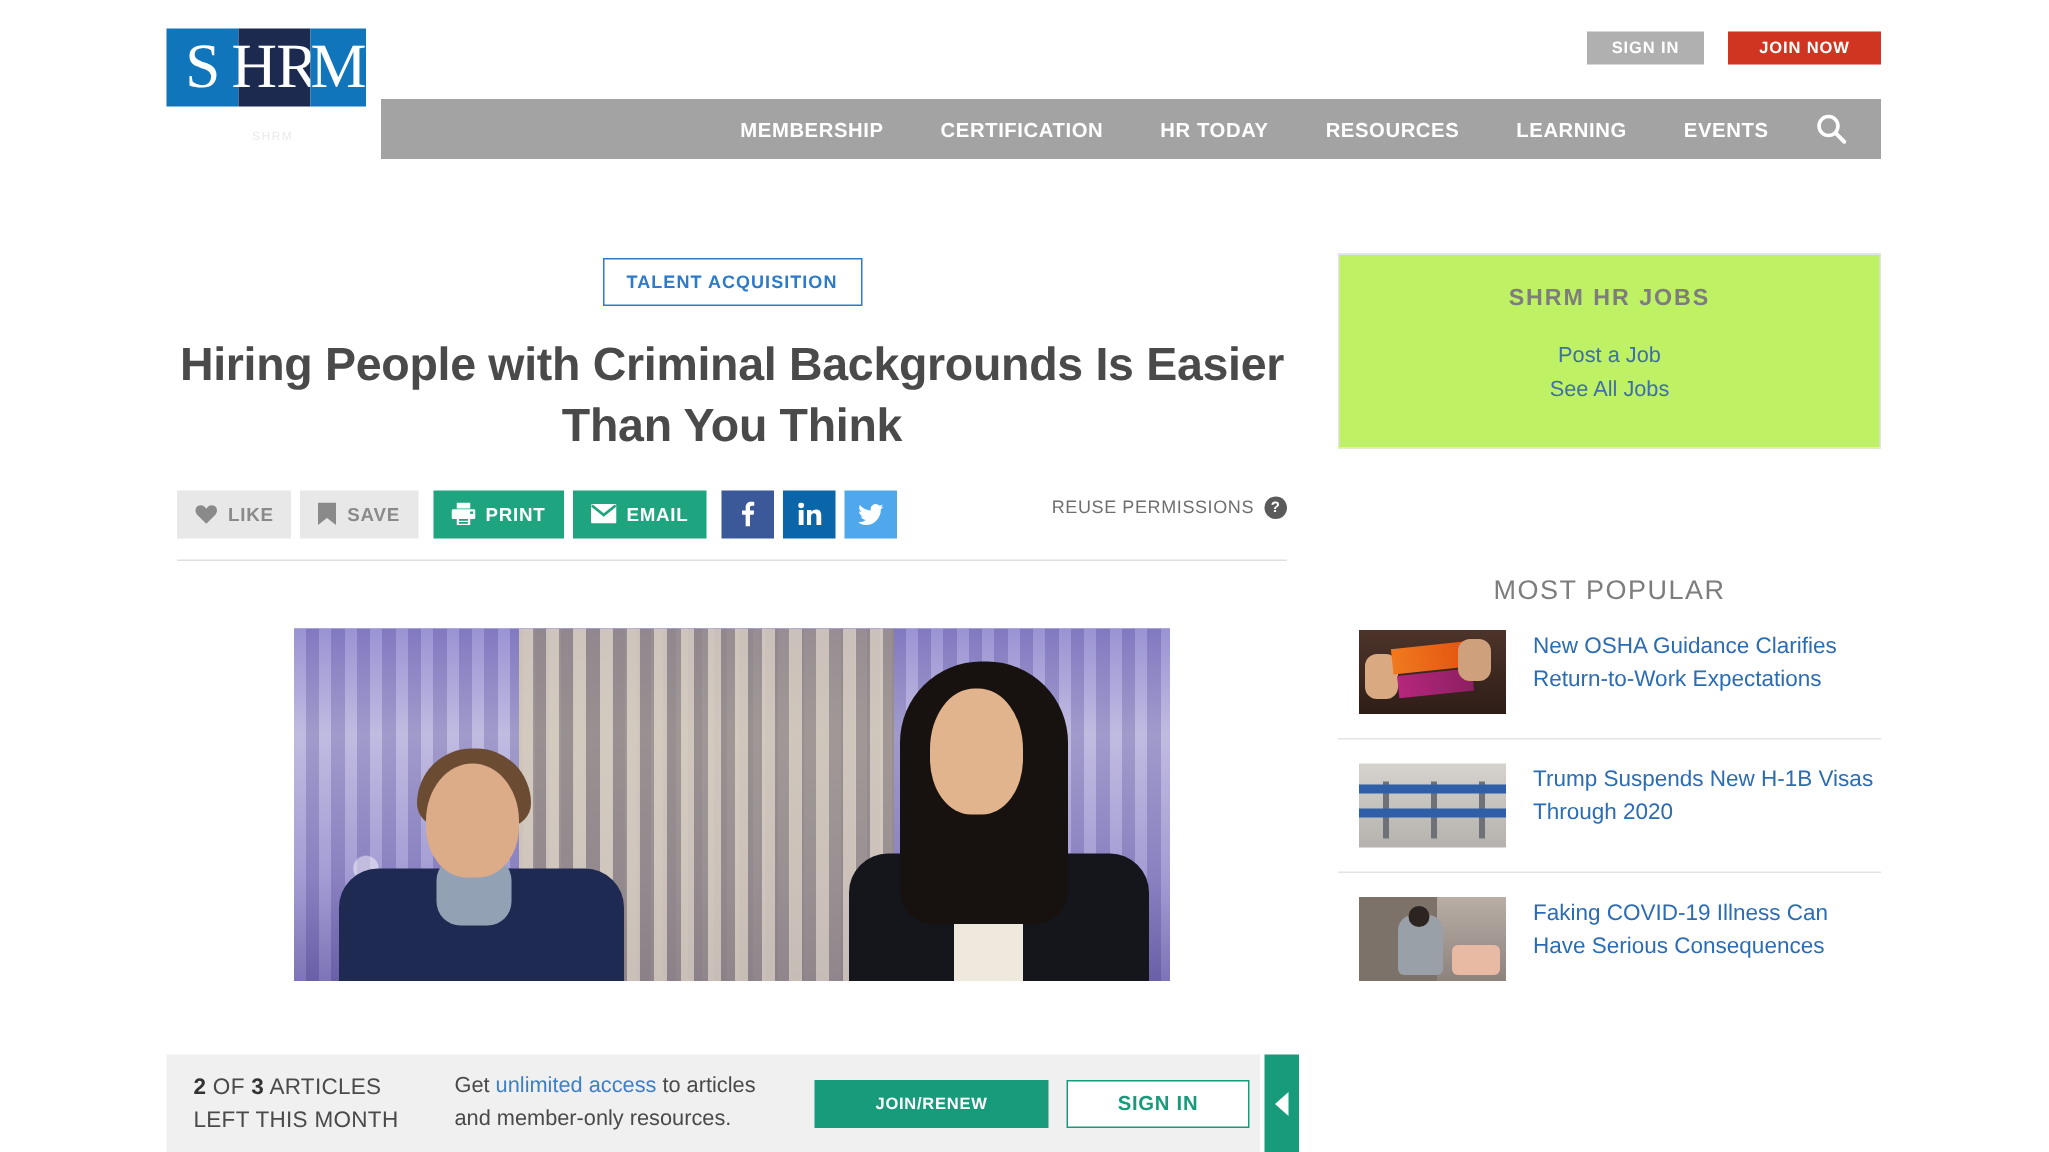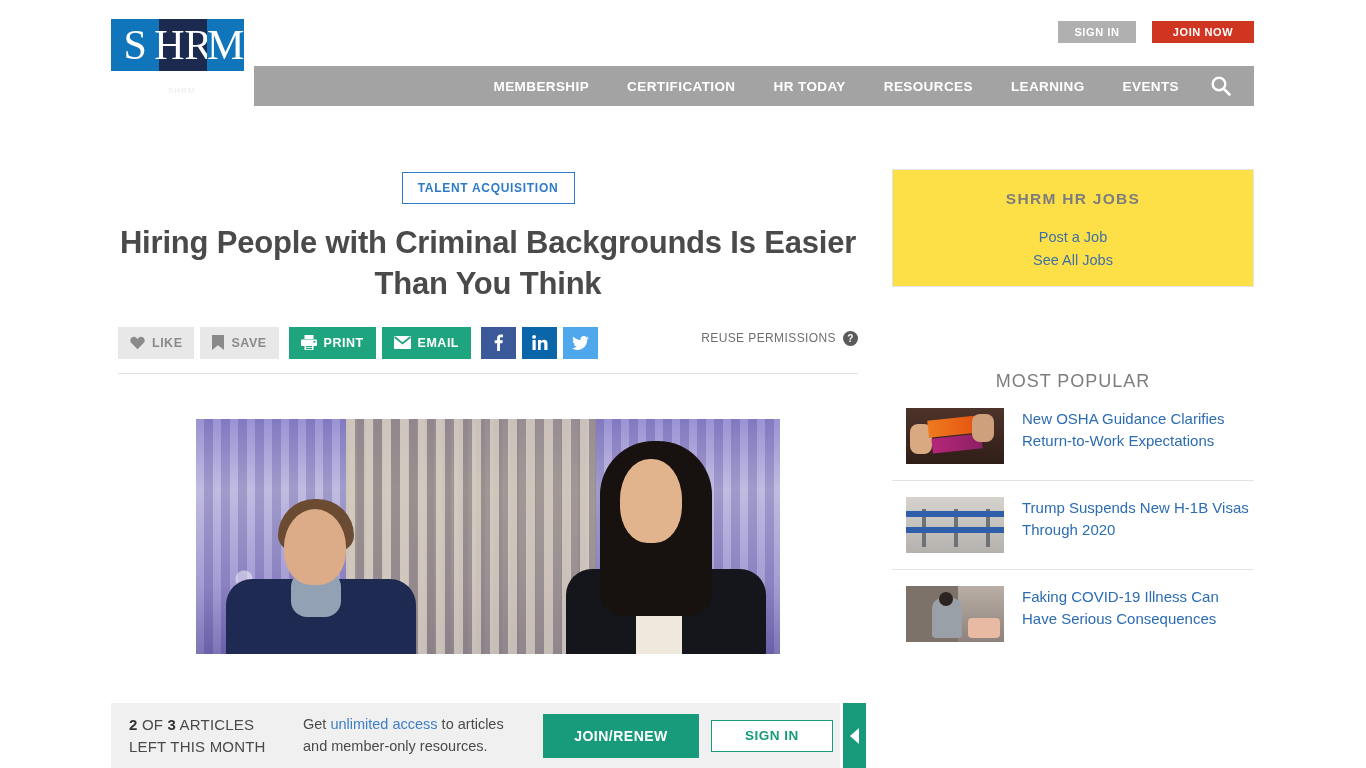--- a/index.html
+++ b/index.html
@@ -213,22 +213,22 @@
   }
   .hero .p2-shirt {
     position:absolute; left:440px; top:148px; width:46px; height:95px;
     background:#efe9dd;
   }
 
   
   .sidebar { position:absolute; left:892px; top:169px; width:362px; }
 
   .jobs-card {
-    border:1px solid #e3e3e3; background:#fde047;
-    padding:20px 24px 14px 24px; text-align:center;
+    border:1px solid #e3e3e3; background:#bef264;
+    padding:20px 24px 26px 24px; text-align:center;
   }
   .jobs-title {
     font-size:15.5px; font-weight:bold; color:#7d7d7d;
     letter-spacing:1.3px; margin-bottom:18px;
   }
   .jobs-copy {
     font-size:21px; color:#3d3d3d; line-height:1.38; margin-bottom:20px;
   }
   .jobs-link {
     font-size:14.5px; color:#3f6fa8; line-height:1.6;
@@ -289,22 +289,22 @@
     font-size:15px; color:#4a4a4a; line-height:1.45;
     letter-spacing:0.2px; width:152px;
   }
   .pw-count b { font-weight:bold; color:#333; }
   .pw-copy {
     font-size:14.5px; color:#4a4a4a; line-height:1.45;
     margin-left:22px; width:228px;
   }
   .pw-copy a { color:#3f7fc6; text-decoration:none; cursor:pointer; }
   .pw-join {
-    width:156px; height:44px; background:#179b7b; color:#fff;
-    font-size:14px; font-weight:bold; letter-spacing:0.5px;
+    width:156px; height:32px; background:#179b7b; color:#fff;
+    font-size:11px; font-weight:bold; letter-spacing:0.5px;
     display:flex; align-items:center; justify-content:center;
     cursor:pointer; margin-left:12px;
   }
   .pw-signin {
     width:122px; height:32px; background:#ffffff; color:#179b7b;
     border:1px solid #179b7b;
     font-size:13.5px; font-weight:bold; letter-spacing:0.5px;
     display:flex; align-items:center; justify-content:center;
     cursor:pointer; margin-left:12px;
   }

